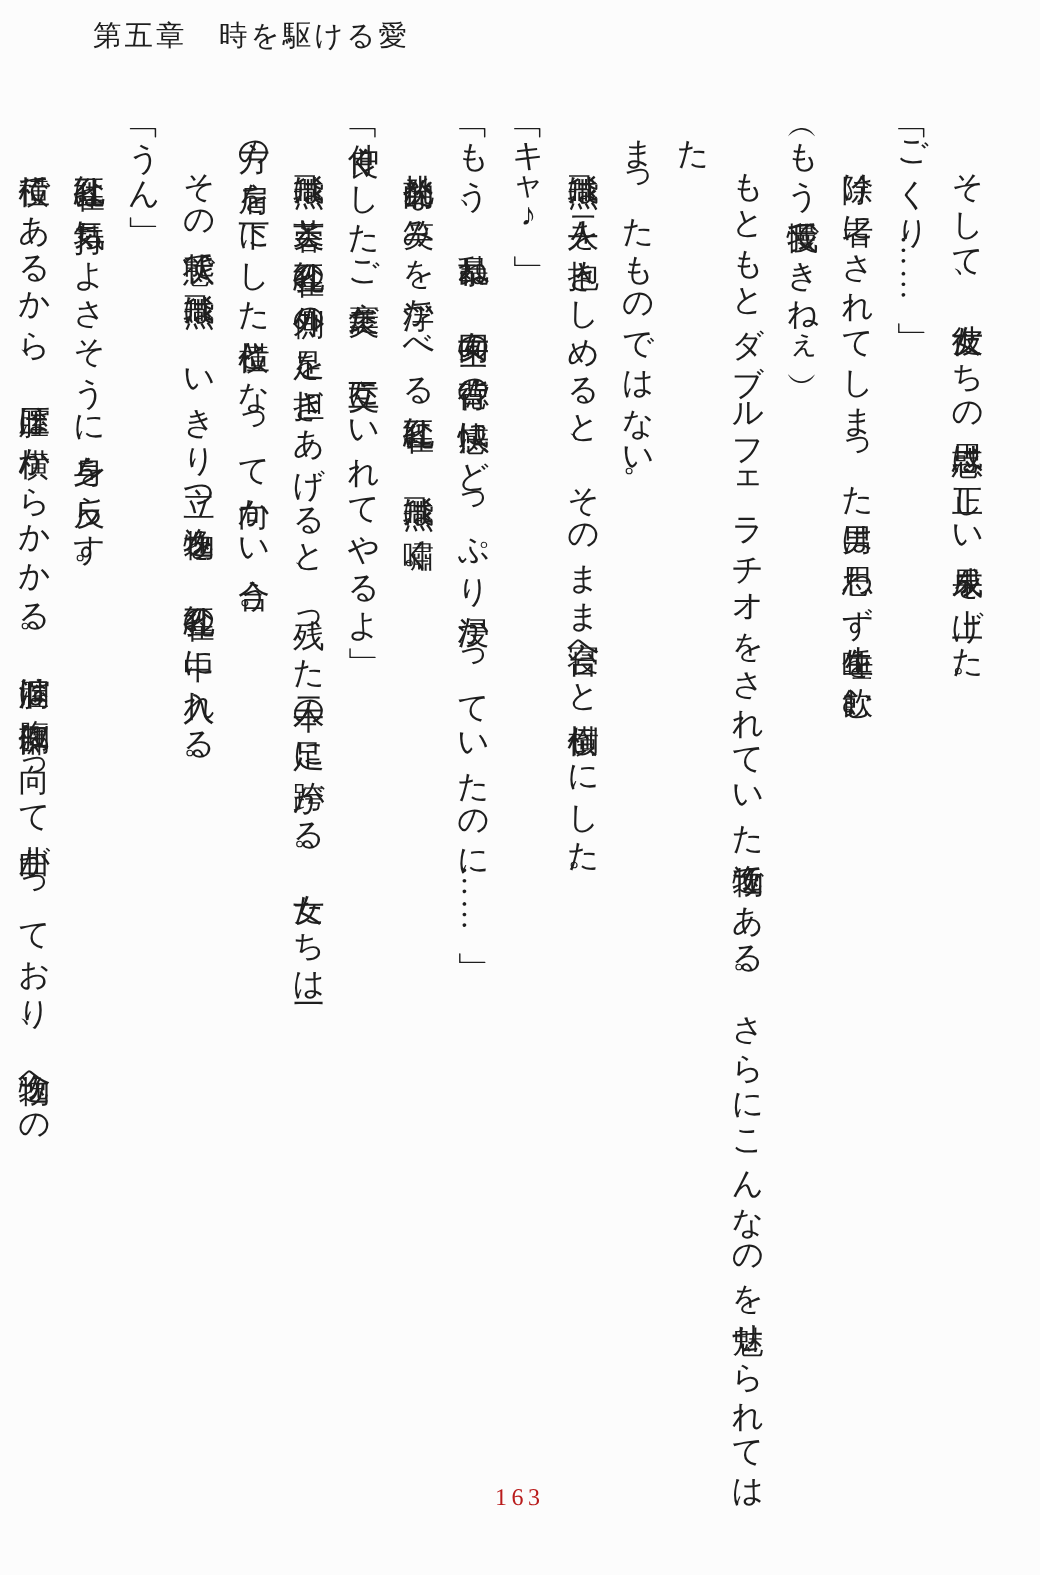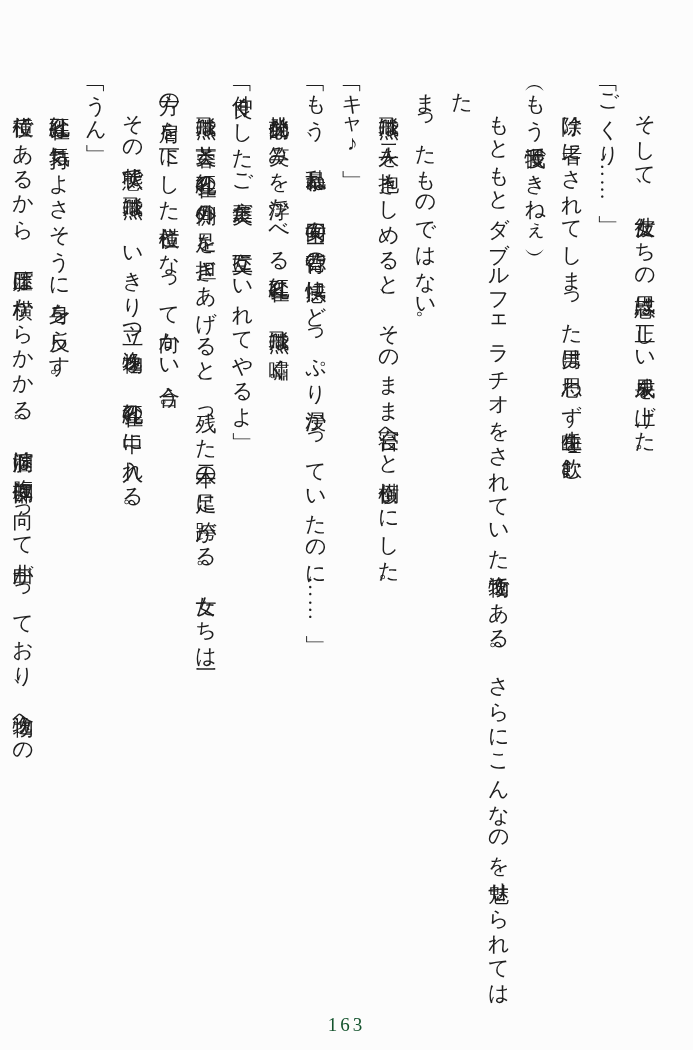--- a/index.html
+++ b/index.html
@@ -42,32 +42,33 @@
   .col {
     margin: 0;
     padding: 0;
     height: 100%;
   }
   .col.indent {
     text-indent: 22px;
   }
   .page-number {
     position: absolute;
-    top: 1014px;
+    top: 990px;
     left: 50%;
     transform: translateX(-50%);
-    font-size: 19px;
+    font-size: 16px;
     letter-spacing: 3px;
-    color: #14532d;
+    color: #b91c1c;
   }
 </style>
 </head>
 <body>
 
 <div class="page">
+  <div class="chapter-header">第五章　時を駆ける愛</div>
 
   <div class="text-body" id="columns-host">
       <p class="col indent">そして、彼女たちの思惑は正しい成果を上げた。</p>
       <p class="col">「ごくり……」</p>
       <p class="col indent">除け者にされてしまった男は思わず生唾を飲む。</p>
       <p class="col">（もう我慢できねぇ）</p>
       <p class="col indent">もともとダブルフェラチオをされていた逸物である。さらにこんなのを魅せられてはた</p>
       <p class="col">まったものではない。</p>
       <p class="col indent">飛燕は二人を抱きしめると、そのまま寝台へと横倒しにした。</p>
       <p class="col">「キャ♪」</p>

